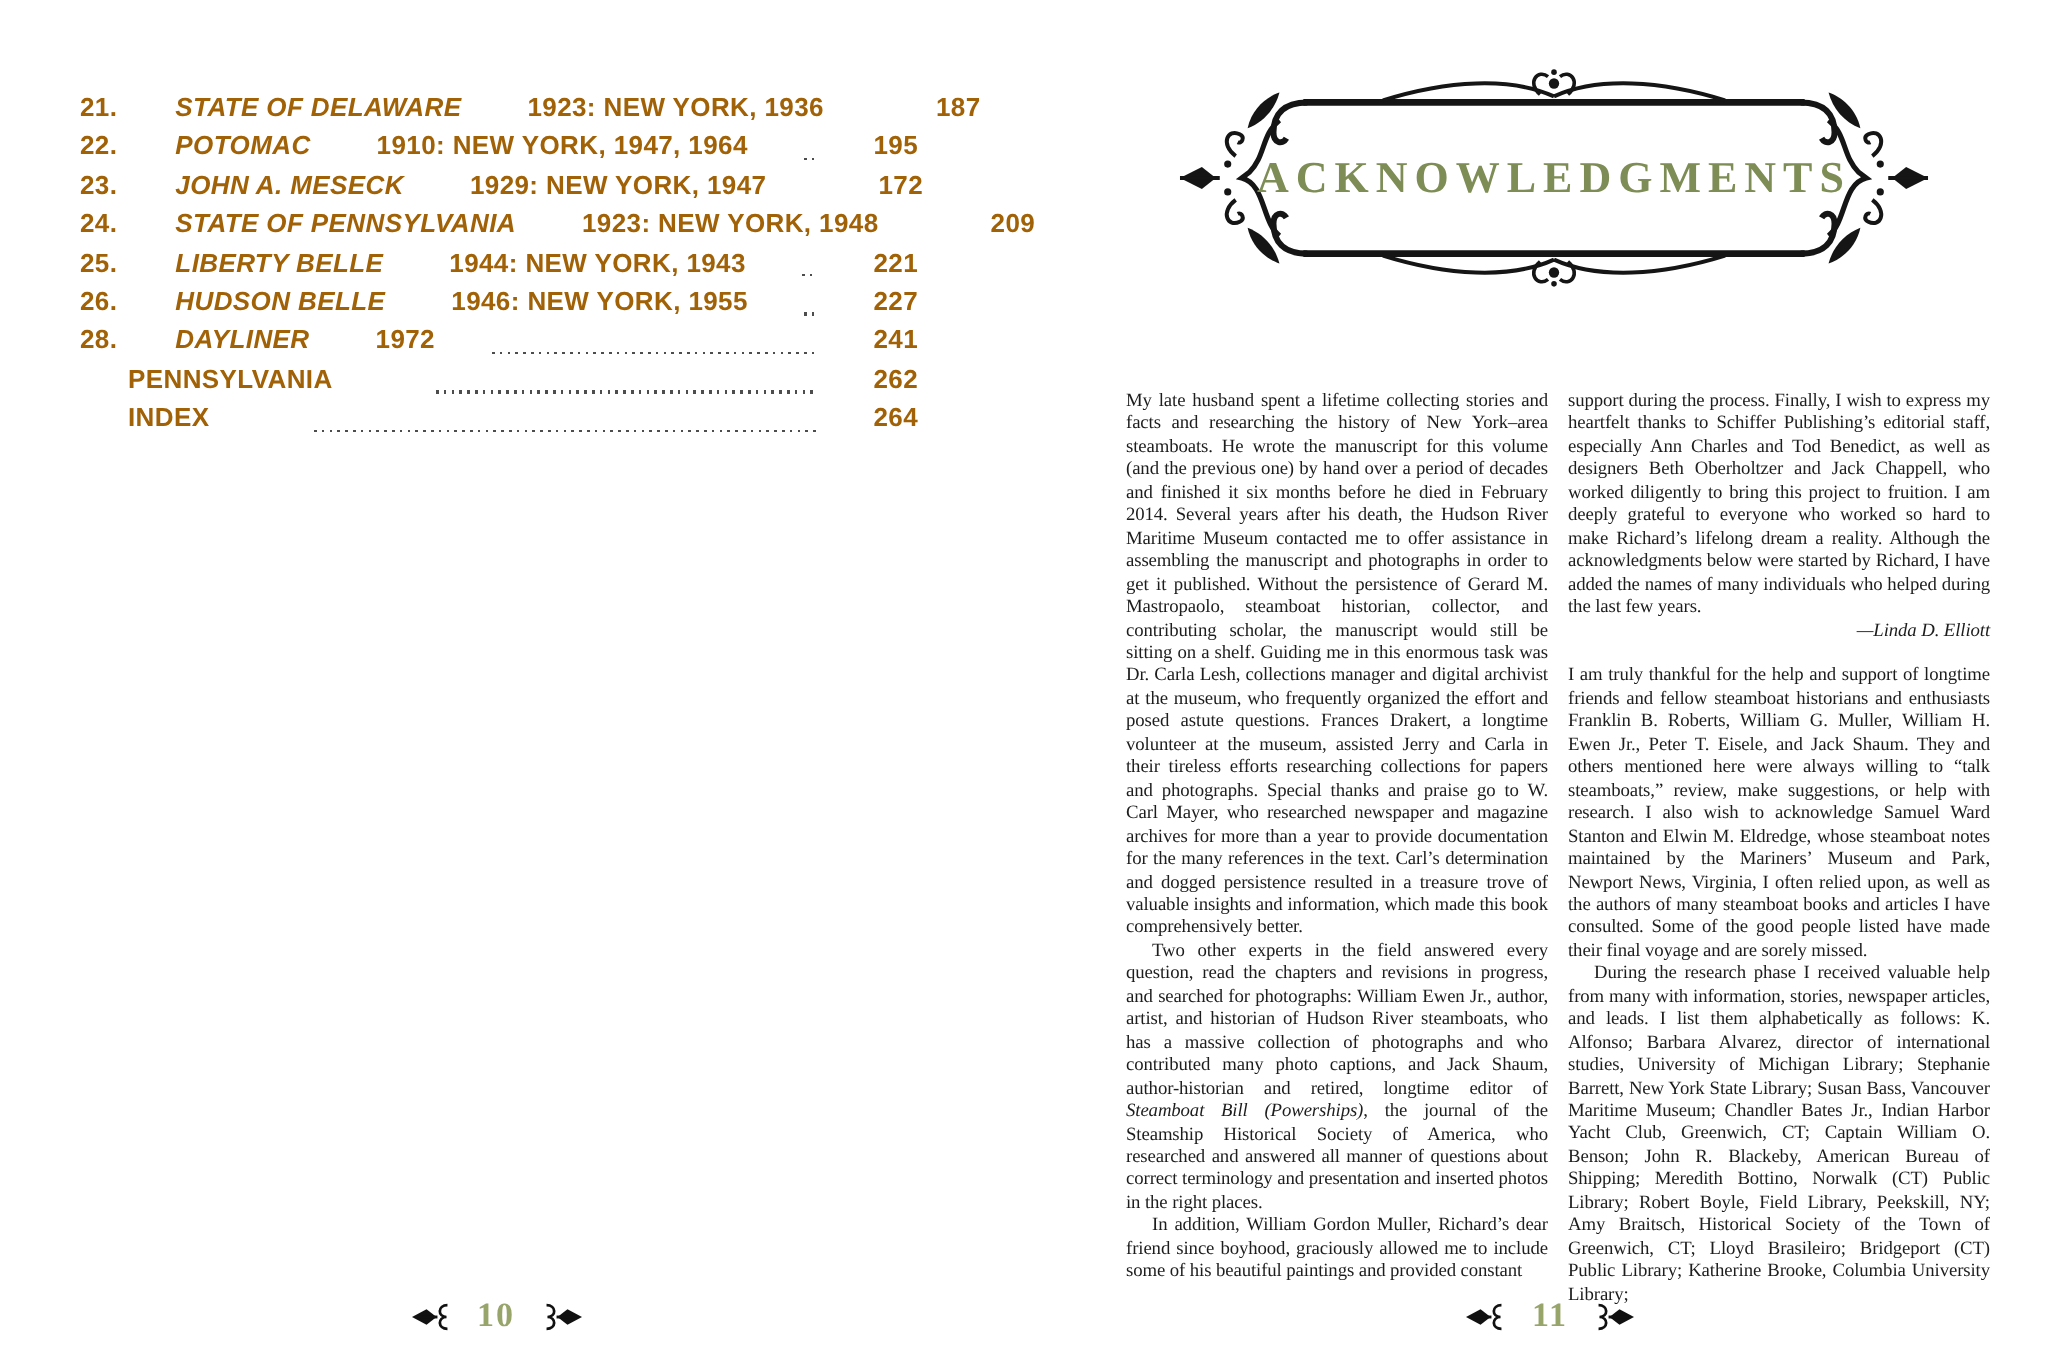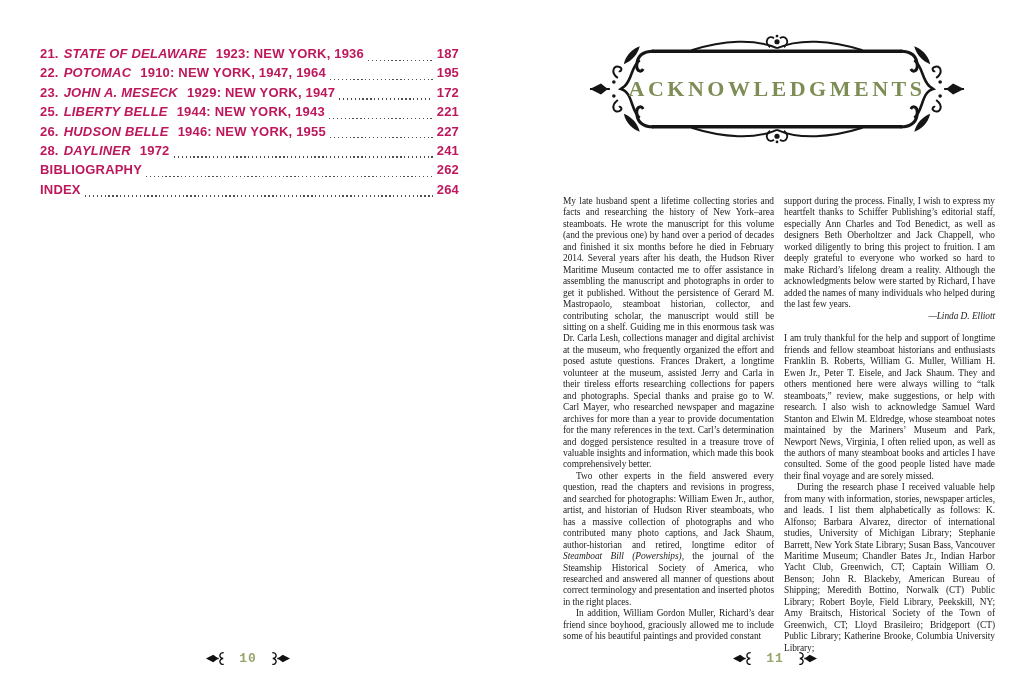--- a/index.html
+++ b/index.html
@@ -10,21 +10,21 @@
   html,body{margin:0;padding:0;}
   body{
     width:1024px;height:683px;position:relative;overflow:hidden;
     background:#ffffff;font-family:"Liberation Serif", serif;color:var(--ink,#1d1d1d);
   }
   
   .toc{position:absolute;left:40px;top:46px;width:419px;}
   .toc-row{
     display:flex;align-items:baseline;height:19.4px;white-space:nowrap;
     font-family:"Liberation Sans", sans-serif;font-weight:bold;font-size:13px;
-    letter-spacing:.2px;color:#be185d;
+    letter-spacing:.2px;color:#a16207;gap:24px;
   }
   .toc-num{margin-right:5px;}
   .toc-num:empty{margin-right:0;}
   .toc-title.it{font-style:italic;}
   .toc-detail{margin-left:9px;}
   .toc-detail:empty{margin-left:0;}
   .leader{
     flex:1 1 auto;align-self:flex-end;margin:0 4px 4.5px 4px;height:1.4px;
     background-image:repeating-linear-gradient(90deg,#4d4d4d 0 1.3px,transparent 1.3px 3.9px);
   }
@@ -49,21 +49,21 @@
   .signature{text-align:right;font-style:italic;}
   .gap{margin-top:11.45px !important;}
   
   .folio{
     position:absolute;top:648px;width:140px;height:20px;
     display:flex;align-items:center;justify-content:center;gap:13px;
   }
   #folio-left{left:178px;}
   #folio-right{left:705px;}
   .folio-num{
-    font-family:Liberation Mono, monospace;font-weight:bold;font-size:13px;
+    font-family:Liberation Serif, serif;font-weight:bold;font-size:17px;
     letter-spacing:1px;color:var(--footer-green,#97a56b);
   }
   .fleuron{display:block;}
   .flip{transform:scaleX(-1);}
 </style>
 </head>
 <body>
 
 <div class="toc">
   <div class="toc-row">
@@ -81,20 +81,27 @@
       <span class="toc-page">195</span>
   </div>
   <div class="toc-row">
     <span class="toc-num">23.</span>
       <span class="toc-title it">JOHN A. MESECK</span>
       <span class="toc-detail">1929: NEW YORK, 1947</span>
       <span class="leader"></span>
       <span class="toc-page">172</span>
   </div>
   <div class="toc-row">
+    <span class="toc-num">24.</span>
+      <span class="toc-title it">STATE OF PENNSYLVANIA</span>
+      <span class="toc-detail">1923: NEW YORK, 1948</span>
+      <span class="leader"></span>
+      <span class="toc-page">209</span>
+  </div>
+  <div class="toc-row">
     <span class="toc-num">25.</span>
       <span class="toc-title it">LIBERTY BELLE</span>
       <span class="toc-detail">1944: NEW YORK, 1943</span>
       <span class="leader"></span>
       <span class="toc-page">221</span>
   </div>
   <div class="toc-row">
     <span class="toc-num">26.</span>
       <span class="toc-title it">HUDSON BELLE</span>
       <span class="toc-detail">1946: NEW YORK, 1955</span>
@@ -103,21 +110,21 @@
   </div>
   <div class="toc-row">
     <span class="toc-num">28.</span>
       <span class="toc-title it">DAYLINER</span>
       <span class="toc-detail">1972</span>
       <span class="leader"></span>
       <span class="toc-page">241</span>
   </div>
   <div class="toc-row">
     <span class="toc-num"></span>
-      <span class="toc-title">BIBLIOGRAPHY</span>
+      <span class="toc-title">PENNSYLVANIA</span>
       <span class="toc-detail"></span>
       <span class="leader"></span>
       <span class="toc-page">262</span>
   </div>
   <div class="toc-row">
     <span class="toc-num"></span>
       <span class="toc-title">INDEX</span>
       <span class="toc-detail"></span>
       <span class="leader"></span>
       <span class="toc-page">264</span>

